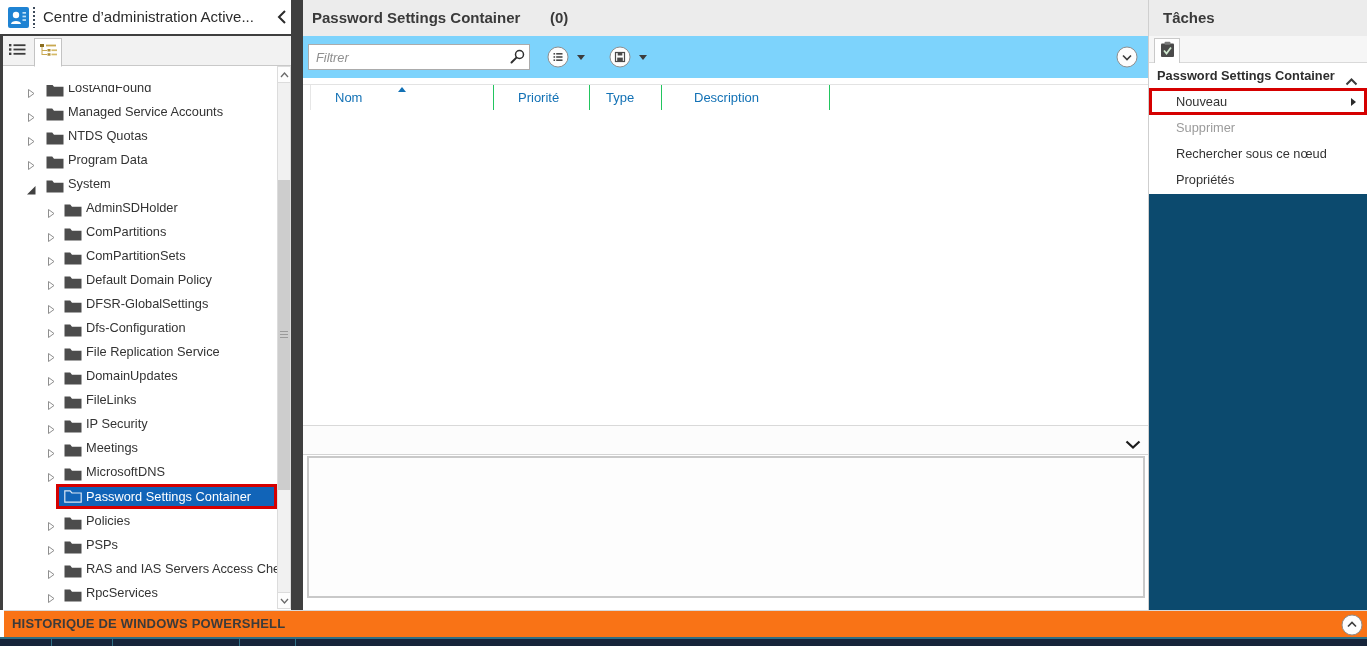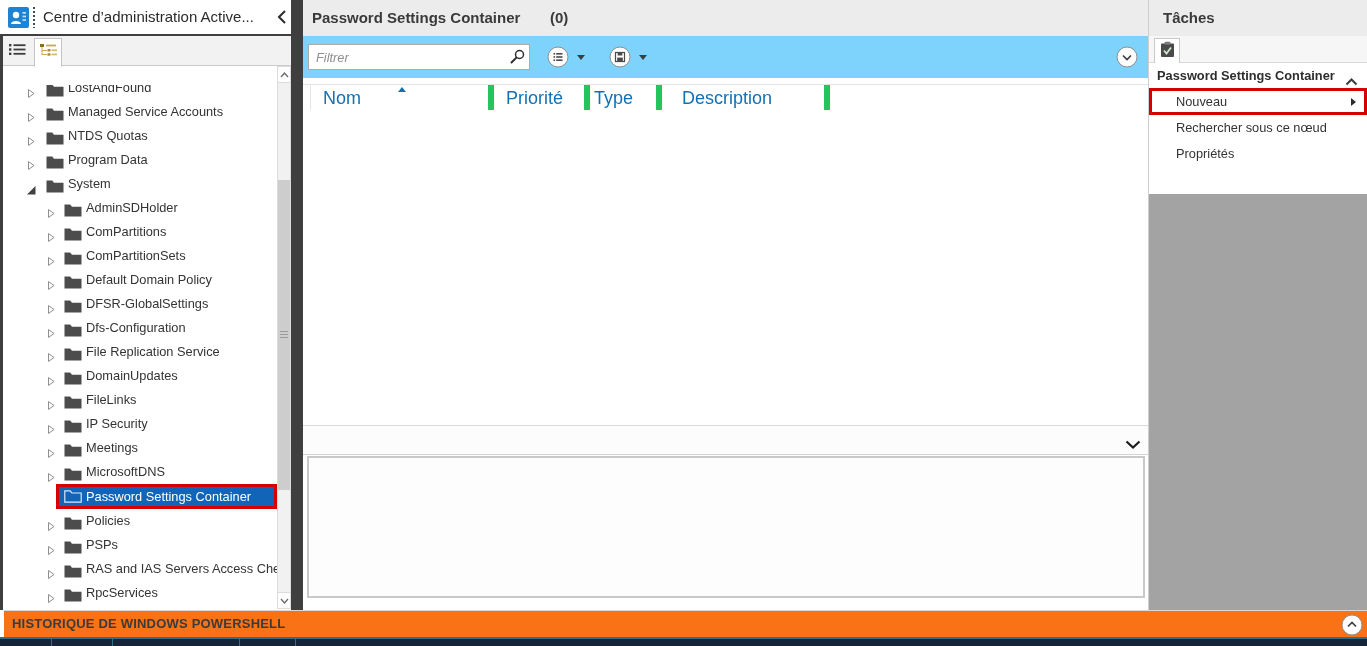--- a/index.html
+++ b/index.html
@@ -64,38 +64,38 @@
   .search-icon{position:absolute;right:4px;top:4px;width:16px;height:16px;cursor:pointer;}
   .tool-btn{position:absolute;top:10px;width:22px;height:22px;cursor:pointer;}
   .tb-view{left:244px;} .tb-save{left:306px;}
   .caret{position:absolute;top:19px;width:0;height:0;border-left:4.5px solid transparent;
     border-right:4.5px solid transparent;border-top:5px solid #3c3c3c;cursor:pointer;}
   .caret-view{left:274px;} .caret-save{left:336px;}
   .round-btn{position:absolute;width:22px;height:22px;cursor:pointer;}
   .toolbar-collapse{left:813px;top:10px;}
 
   .list-header{position:absolute;left:0;top:84px;width:845px;height:26px;background:#fff;border-top:1px solid #e3e3e3;}
-  .col{position:absolute;top:0;height:26px;line-height:26px;font-size:18px;color:var(--header-link-blue);
-    padding-left:12px;border-right:6px solid #22c55e;box-sizing:border-box;cursor:pointer;}
+  .col{position:absolute;top:0;height:26px;line-height:26px;font-size:13px;color:var(--header-link-blue);
+    padding-left:24px;border-right:1px solid #22c55e;box-sizing:border-box;cursor:pointer;}
   .col0{left:7px;width:184px;border-left:1px solid #e6e6e6;}
   .col1{left:191px;width:96px;}
   .col2{left:279px;width:80px;}
   .col3{left:367px;width:160px;}
   .sort-arrow{position:absolute;left:95px;top:2px;width:0;height:0;border-left:4.5px solid transparent;
     border-right:4.5px solid transparent;border-bottom:5px solid var(--header-link-blue);}
   .list-body{position:absolute;left:0;top:110px;width:845px;height:315px;background:#fff;}
 
   .preview-splitter{position:absolute;left:0;top:425px;width:845px;height:28px;background:#fcfcfc;
     border-top:1px solid #d9d9d9;border-bottom:1px solid #d4d4d4;cursor:pointer;}
   .chev-down{position:absolute;left:822px;top:9px;width:16px;height:9px;}
   .preview-pane{position:absolute;left:4px;top:456px;width:838px;height:142px;background:#fdfdfd;
     border:2px solid #c9c9c9;box-sizing:border-box;}
 
   
-  .tasks-panel{position:absolute;left:1148px;top:0;width:219px;height:610px;background:#a3a3a3;border-left:1px solid #cfcfcf;box-sizing:border-box;}
+  .tasks-panel{position:absolute;left:1148px;top:0;width:219px;height:610px;background:#0c4a6e;border-left:1px solid #cfcfcf;box-sizing:border-box;}
   .tasks-header{position:absolute;left:0;top:0;width:218px;height:36px;background:#ececec;}
   .tasks-title{position:absolute;left:14px;top:0;line-height:36px;font-size:15px;font-weight:bold;color:#3a3a3a;}
   .tasks-tab-row{position:absolute;left:0;top:36px;width:218px;height:26px;background:#f6f6f6;border-bottom:1px solid #d9d9d9;}
   .tasks-tab{position:absolute;left:5px;top:2px;width:24px;height:24px;background:#fff;border:1px solid #c9c9c9;
     border-bottom:1px solid #fff;display:flex;align-items:center;justify-content:center;cursor:pointer;}
   .tasks-white{position:absolute;left:0;top:63px;width:218px;height:131px;background:#fff;}
   .tasks-section-header{position:absolute;left:0;top:0;width:218px;height:25px;cursor:pointer;}
   .tasks-section-label{position:absolute;left:8px;top:0;line-height:25px;font-size:12.8px;font-weight:bold;color:#2e2e2e;}
   .chev-up-sm{position:absolute;right:9px;top:9px;width:13px;height:8px;}
   .tasks-list{position:absolute;left:0;top:25px;width:218px;}
@@ -491,20 +491,21 @@
       <div class="tasks-section-header">
         <span class="tasks-section-label">Password Settings Container</span>
         <span class="chev-up-sm">
           <svg width="13" height="8" viewBox="0 0 13 8">
               <polyline points="1.5,6.5 6.5,1.5 11.5,6.5" fill="none" stroke="#3c3c3c" stroke-width="2"></polyline>
             </svg>
         </span>
       </div>
       <div class="tasks-list" id="tasks-list">
           <div class="task-item highlighted"><span>Nouveau</span><span class="submenu-arrow"></span></div>
+          <div class="task-item disabled"><span>Supprimer</span></div>
           <div class="task-item"><span>Rechercher sous ce nœud</span></div>
           <div class="task-item"><span>Propriétés</span></div>
         </div>
     </div>
   </aside>
 
   <footer class="ps-bar">
     <span class="ps-label">HISTORIQUE DE WINDOWS POWERSHELL</span>
     <span class="round-btn ps-expand">
       <span>

